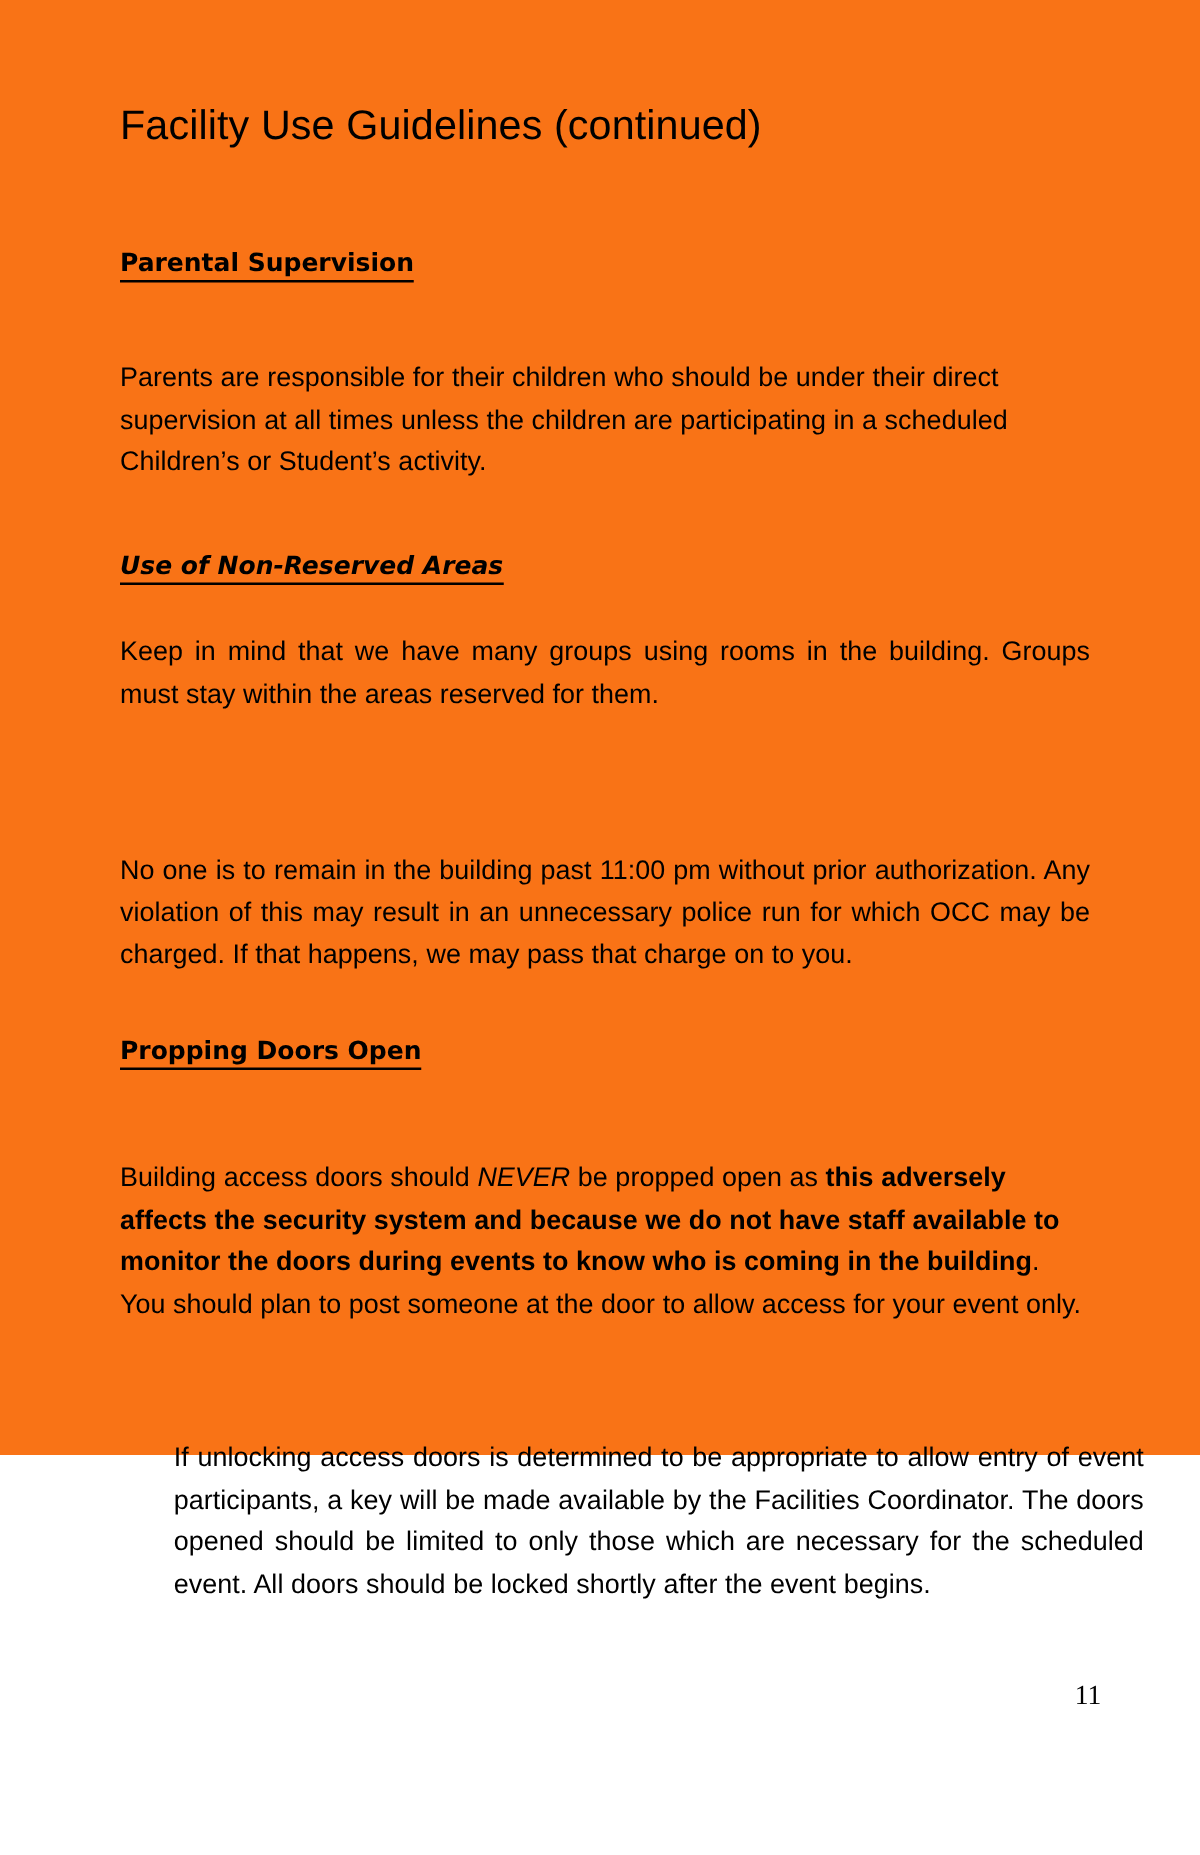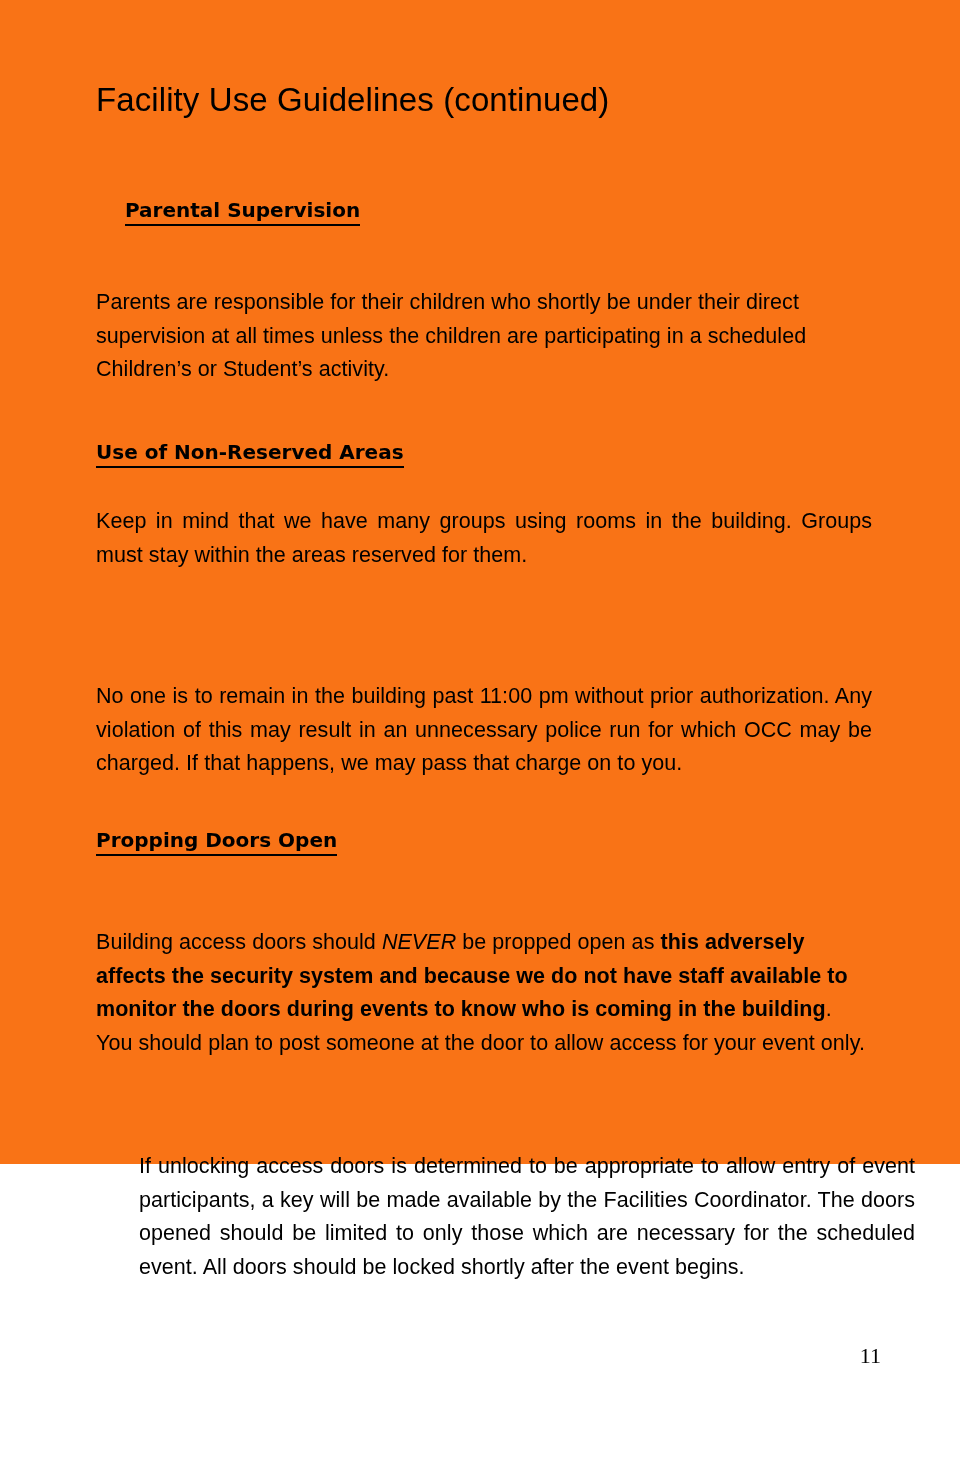--- a/index.html
+++ b/index.html
@@ -63,23 +63,23 @@
   .para.justify { text-align: justify; text-align-last: left; }
   .para.ragged  { text-align: left; }
 
   .b  { font-weight: bold; }
   .bi { font-weight: normal; font-style: italic; }
 
   
   .blk { position: absolute; left: 96px; width: 776px; }
 
   #title-blk      { top: 80px;   }
-  #h-parental     { top: 198px; margin-left: 29px;  }
+  #h-parental     { top: 198px;  }
   #p-parental     { top: 286px;  width: 760px; }
-  #h-nonreserved  { top: 440px;  }
+  #h-nonreserved  { top: 440px; font-style: italic;  }
   #p-nonreserved  { top: 505px;  width: 776px; }
   #h-hours        { top: 618px;  }
   #p-hours        { top: 680px;  width: 776px; }
   #h-propping     { top: 828px;  }
   #p-propping     { top: 926px;  width: 772px; }
   #p-unlocking    { top: 1150px; width: 776px; margin-left: 43px; }
 
   .page-number {
     position: absolute;
     right: 90px;
@@ -96,21 +96,21 @@
 <div class="page">
 
   <div class="blk" id="title-blk">
     <h1 class="page-title">Facility Use Guidelines (continued)</h1>
   </div>
 
   <div class="blk heading-row" id="h-parental">
     <span class="section-heading">Parental Supervision</span>
   </div>
   <div class="blk" id="p-parental">
-    <p class="para ragged">Parents are responsible for their children who shortly be under their direct supervision at all times unless the children are participating in a scheduled Children’s or Student’s activity.</p>
+    <p class="para ragged">Parents are responsible for their children who should be under their direct supervision at all times unless the children are participating in a scheduled Children’s or Student’s activity.</p>
   </div>
 
   <div class="blk heading-row" id="h-nonreserved">
     <span class="section-heading">Use of Non-Reserved Areas</span>
   </div>
   <div class="blk" id="p-nonreserved">
     <p class="para justify">Keep in mind that we have many groups using rooms in the building. Groups must stay within the areas reserved for them.</p>
   </div>
 
   <div class="blk" id="p-hours">

